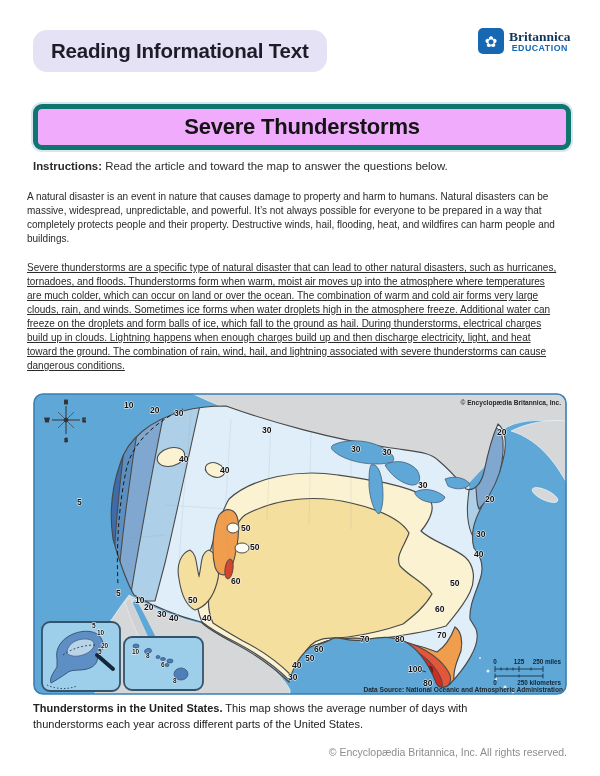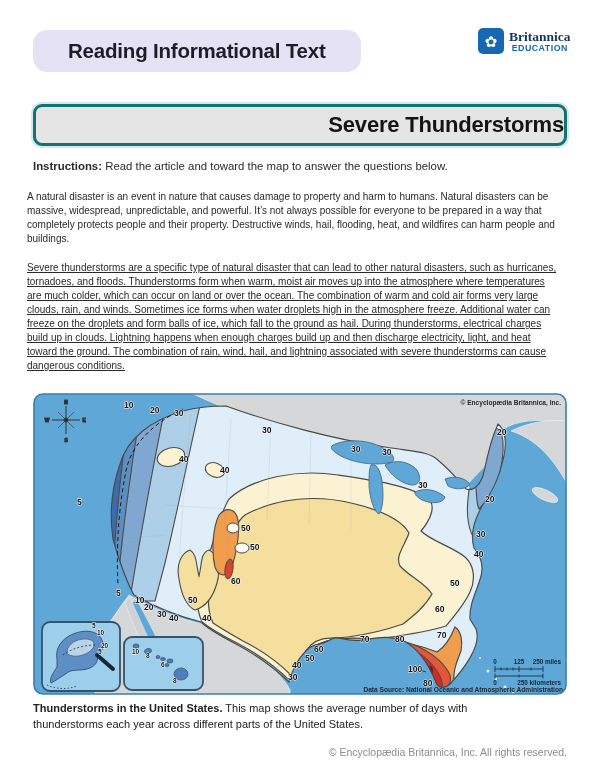--- a/index.html
+++ b/index.html
@@ -1,29 +1,29 @@
 <!DOCTYPE html>
 <html><head>
 <meta charset="utf-8">
 <style>
   html,body{margin:0;padding:0;background:#ffffff;}
   .page{position:relative;width:600px;height:776px;background:#ffffff;overflow:hidden;
         font-family:"Liberation Sans","DejaVu Sans",sans-serif;color:#2a2a2a;}
   .badge{position:absolute;left:33px;top:30px;background:#e6e2f6;border-radius:14px;
-         padding:9px 35px;font-size:20.5px;font-weight:bold;color:#1d1d28;letter-spacing:-0.2px;}
+         padding:9px 18px;font-size:20.5px;font-weight:bold;color:#1d1d28;letter-spacing:-0.2px;}
   .logo{position:absolute;left:478px;top:28px;display:flex;align-items:flex-start;gap:5px;}
   .logo-mark{width:26px;height:26px;background:#1668b3;border-radius:5px;color:#fff;
              display:flex;align-items:center;justify-content:center;font-size:15px;line-height:1;}
   .logo-text{display:flex;flex-direction:column;line-height:1.05;padding-top:2px;}
   .logo-brand{font-family:"Liberation Serif","DejaVu Serif",serif;font-weight:bold;
               font-size:13.5px;color:#12355b;text-align:right;}
   .logo-sub{font-size:8.8px;font-weight:bold;color:#1268b5;letter-spacing:0.5px;text-align:center;}
-  .title-box{position:absolute;left:33px;top:104px;width:528px;height:36px;background:#e5e5e5;
-             border:3px solid #0f766e;border-radius:9px;box-shadow:0 0 0 2px #d7e6f2;
-             display:flex;align-items:center;justify-content:flex-end;}
+  .title-box{position:absolute;left:33px;top:104px;width:528px;height:36px;background:#f0abfc;
+             border:5px solid #0f766e;border-radius:9px;box-shadow:0 0 0 2px #d7e6f2;
+             display:flex;align-items:center;justify-content:center;}
   .title-box span{font-size:22px;font-weight:bold;color:#141414;letter-spacing:-0.2px;}
   .instructions{position:absolute;left:33px;top:159px;width:534px;font-size:11.4px;line-height:15.4px;}
   .para{position:absolute;left:27px;width:534px;font-size:10px;line-height:14px;color:#2a2a2a;}
   .p1{top:180px;} .p2{top:251px;text-decoration:underline;}
   .map-wrap{position:absolute;left:33px;top:393px;width:496px;height:302px;}
   .caption{position:absolute;left:33px;top:700px;width:436px;font-size:11px;line-height:16px;color:#222;}
   .footer{position:absolute;right:33px;top:746px;font-size:10.5px;color:#8d8d8d;margin-left:44px;}
   
   .map-label{font-weight:bold;fill:#101010;paint-order:stroke;stroke:#ffffff;stroke-width:0.9px;}
   .map-small{font-size:6.3px;font-weight:bold;fill:#10253a;}

